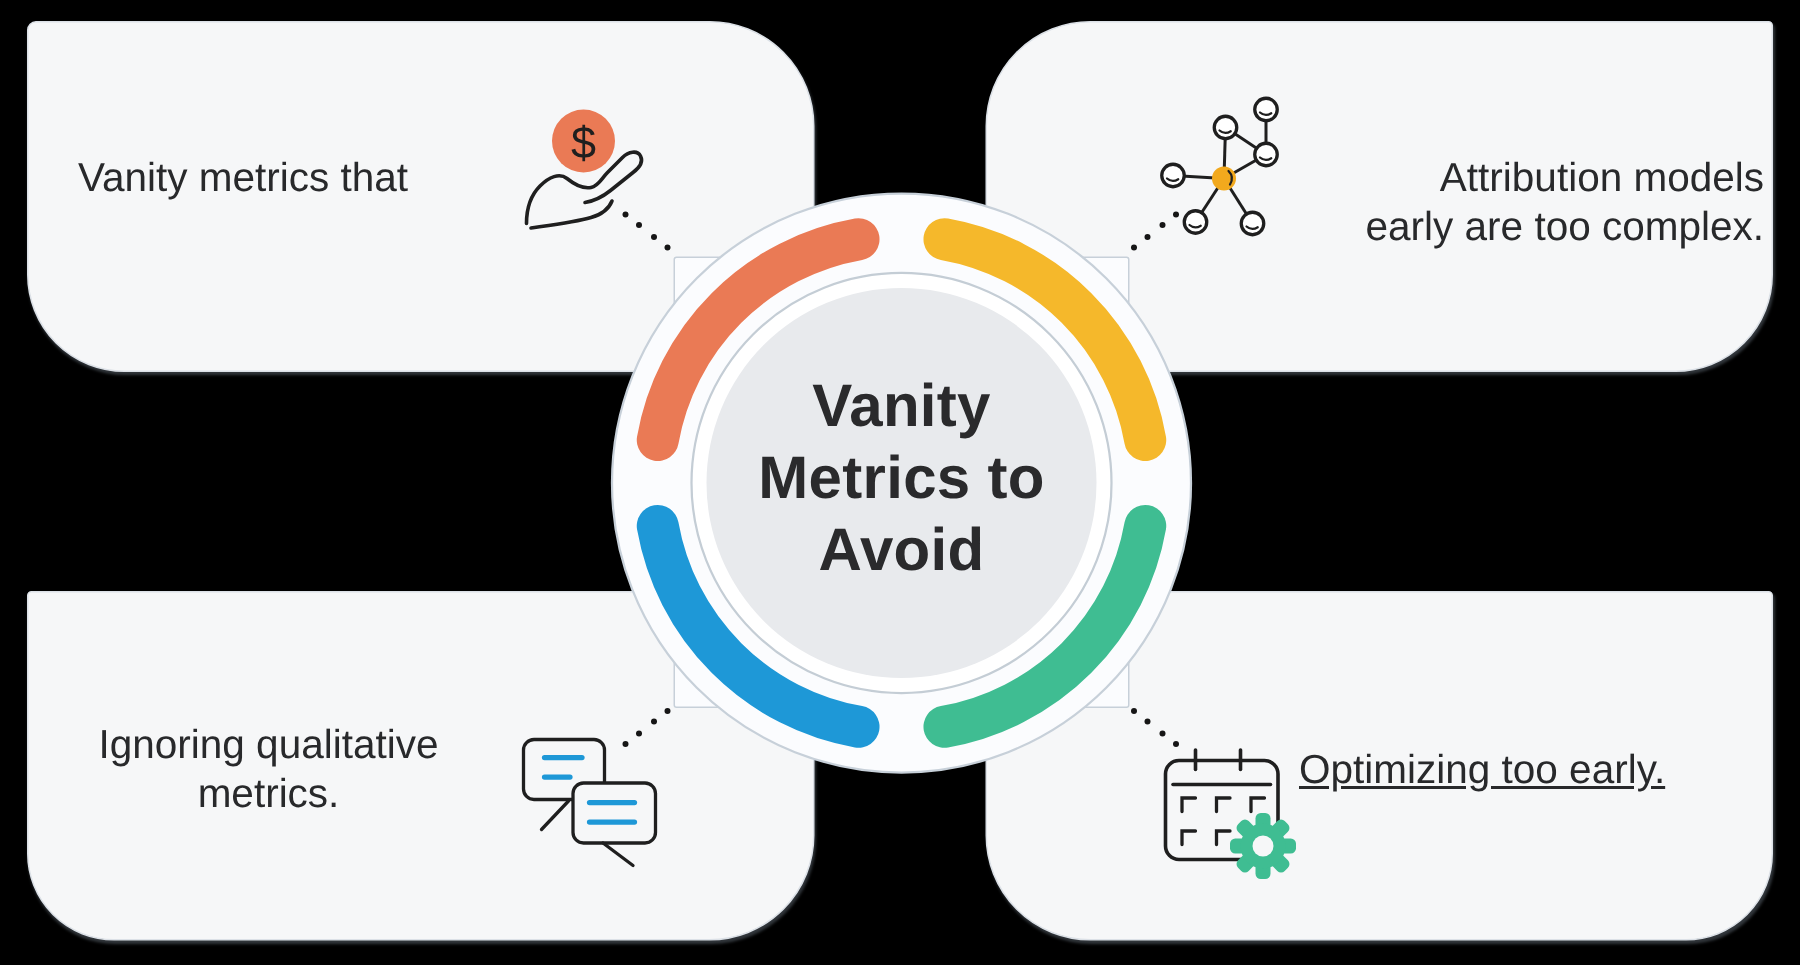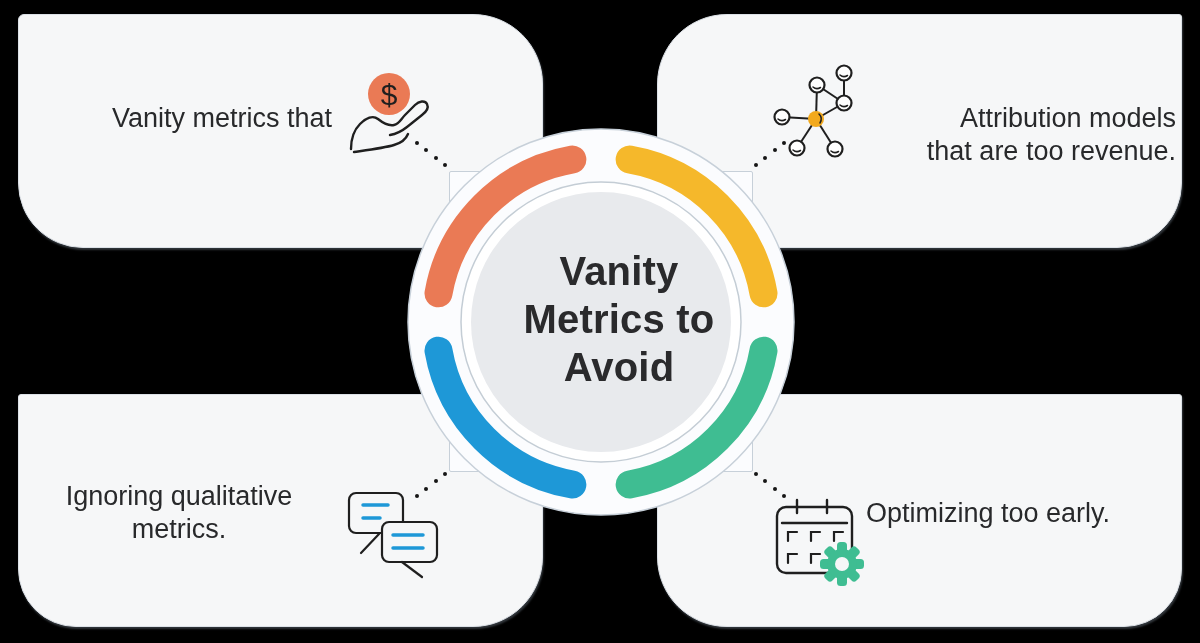--- a/index.html
+++ b/index.html
@@ -9,29 +9,29 @@
         border:1.6px solid var(--card-border,#DCE1E7);
         box-shadow:1px 2px 2px rgba(140,155,170,.35);box-sizing:border-box;}
   .card-tl{left:18px;top:14px;width:525px;height:234px;border-radius:6px 70px 100px 65px;}
   .card-tr{left:657px;top:14px;width:525px;height:234px;border-radius:70px 3px 65px 100px;}
   .card-bl{left:18px;top:394px;width:525px;height:233px;border-radius:3px 100px 70px 58px;}
   .card-br{left:657px;top:394px;width:525px;height:233px;border-radius:100px 3px 58px 70px;}
   .hub-square{position:absolute;left:449px;top:171px;width:304px;height:301px;
         background:var(--hub-bg,#FBFCFE);border:1.5px solid var(--hub-border,#C7D0D9);
         box-sizing:border-box;border-radius:2px;}
   .hub-svg{position:absolute;left:391px;top:112px;}
-  .hub-title{position:absolute;left:469px;top:247px;width:300px;text-align:center;
+  .hub-title{position:absolute;left:451px;top:247px;width:300px;text-align:center;
         font-size:40px;line-height:48px;font-weight:700;color:var(--title-ink,#2A2A2C);letter-spacing:.2px;}
   .hub-title span{display:block;}
   .qlabel{position:absolute;font-size:27px;line-height:33px;color:var(--ink,#28292B);}
   .qlabel span{display:block;}
-  .ql-tl{left:40px;top:102px;width:292px;text-align:right;}
+  .ql-tl{left:52px;top:102px;width:292px;text-align:left;}
   .ql-tr{left:866px;top:102px;width:310px;text-align:right;}
   .ql-bl{left:34px;top:480px;width:290px;text-align:center;}
-  .ql-br{left:866px;top:497px;width:310px;text-align:left;}
+  .ql-br{left:866px;top:497px;width:310px;text-align:left;text-decoration:underline;}
   .abs{position:absolute;}
   svg{display:block;}
 </style>
 </head>
 <body>
 
 <div class="stage">
 
   <div class="card card-tl"></div>
   <div class="card card-tr"></div>
@@ -70,21 +70,21 @@
       <circle cx="4" cy="4" r="2" style="fill:var(--dot)"></circle>
       <circle cx="13" cy="11" r="2" style="fill:var(--dot)"></circle>
       <circle cx="23" cy="19" r="2" style="fill:var(--dot)"></circle>
       <circle cx="32" cy="26" r="2" style="fill:var(--dot)"></circle>
     </svg>
   </div>
 
   <div>
     <div class="qlabel ql-tr">
       <span>Attribution models</span>
-      <span>that are too revenue.</span>
+      <span>early are too complex.</span>
     </div>
     <svg class="abs" style="left:755px;top:54px" width="100" height="105" viewBox="0 0 100 105">
       <g fill="none" style="stroke:var(--icon-stroke)" stroke-width="2">
         <path d="M61,65 L62,31"></path>
         <path d="M61,65 L89,49"></path>
         <path d="M62,31 L89,49"></path>
         <path d="M89,49 L89,19"></path>
         <path d="M61,65 L27,63"></path>
         <path d="M61,65 L42,94"></path>
         <path d="M61,65 L80,95"></path>

